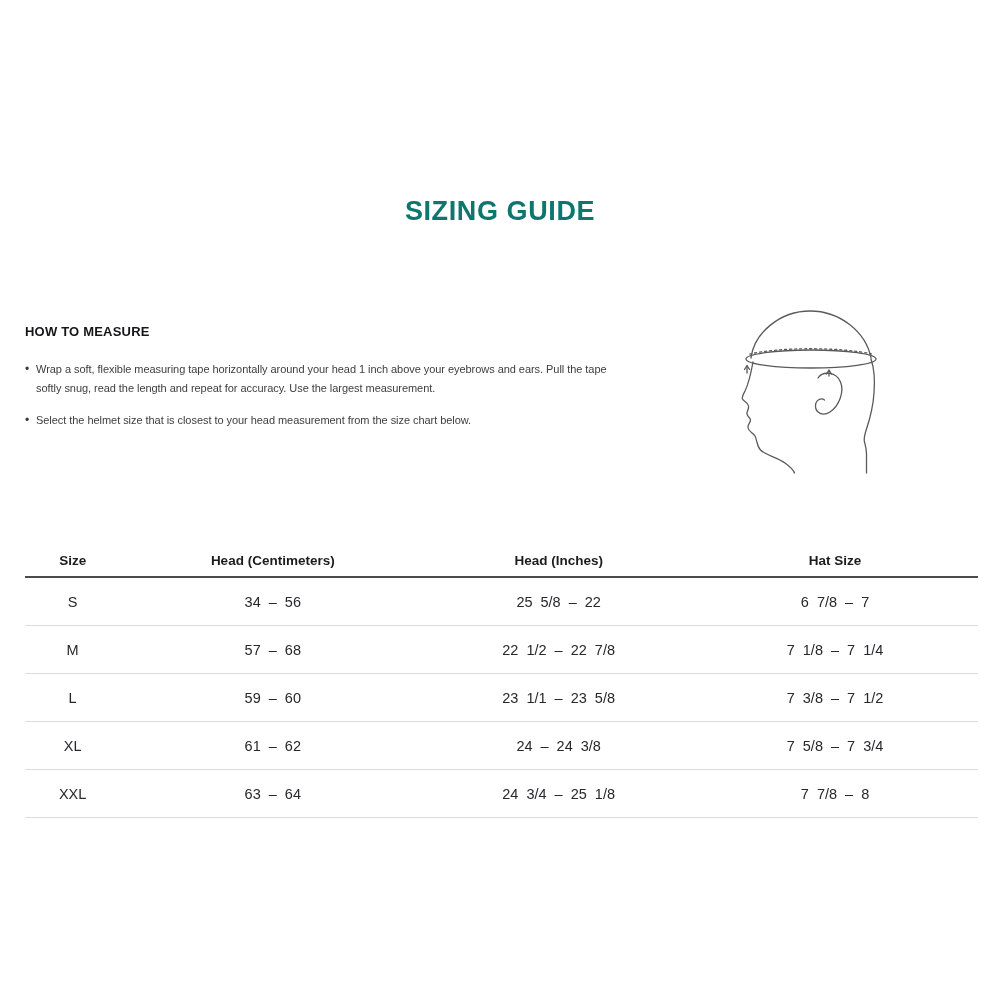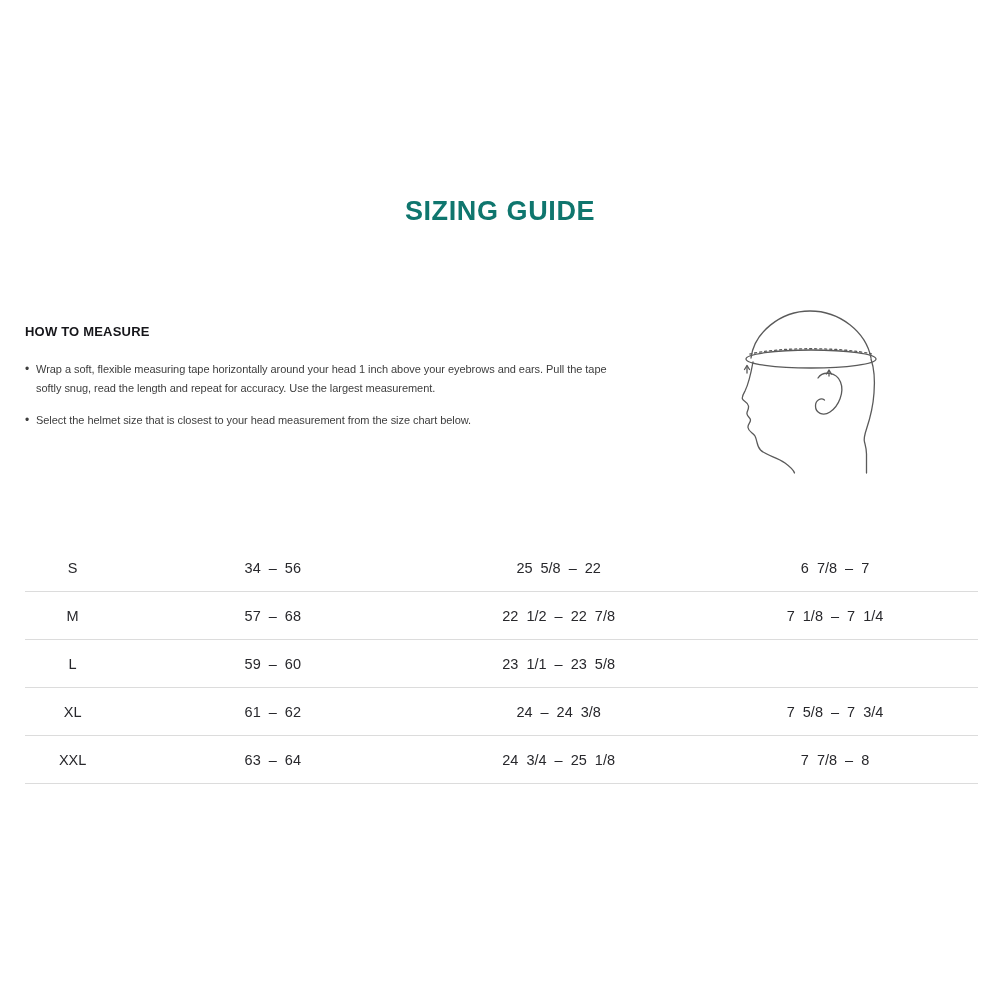--- a/index.html
+++ b/index.html
@@ -128,39 +128,46 @@
     <path d="M 20.5 73.5 L 23 69.5 L 25.5 73.5"></path>
   </g>
 
   <g>
     <path d="M 105 80 L 105 74.5"></path>
     <path d="M 102.5 78 L 105 74 L 107.5 78"></path>
   </g>
 </svg>
 
 <div class="size-chart">
+  <div class="chart-header-row">
+    <div class="chart-header-cell">Size</div>
+    <div class="chart-header-cell">Head (Centimeters)</div>
+    <div class="chart-header-cell">Head (Inches)</div>
+    <div class="chart-header-cell">Hat Size</div>
+  </div>
 
   <div class="chart-row">
     <div class="chart-cell">S</div>
     <div class="chart-cell">34 – 56</div>
     <div class="chart-cell">25 5/8 – 22</div>
     <div class="chart-cell">6 7/8 – 7</div>
   </div>
 
   <div class="chart-row">
     <div class="chart-cell">M</div>
     <div class="chart-cell">57 – 68</div>
     <div class="chart-cell">22 1/2 – 22 7/8</div>
     <div class="chart-cell">7 1/8 – 7 1/4</div>
   </div>
 
   <div class="chart-row">
     <div class="chart-cell">L</div>
     <div class="chart-cell">59 – 60</div>
     <div class="chart-cell">23 1/1 – 23 5/8</div>
+    <div class="chart-cell">7 3/8 – 7 1/2</div>
   </div>
 
   <div class="chart-row">
     <div class="chart-cell">XL</div>
     <div class="chart-cell">61 – 62</div>
     <div class="chart-cell">24 – 24 3/8</div>
     <div class="chart-cell">7 5/8 – 7 3/4</div>
   </div>
 
   <div class="chart-row">

